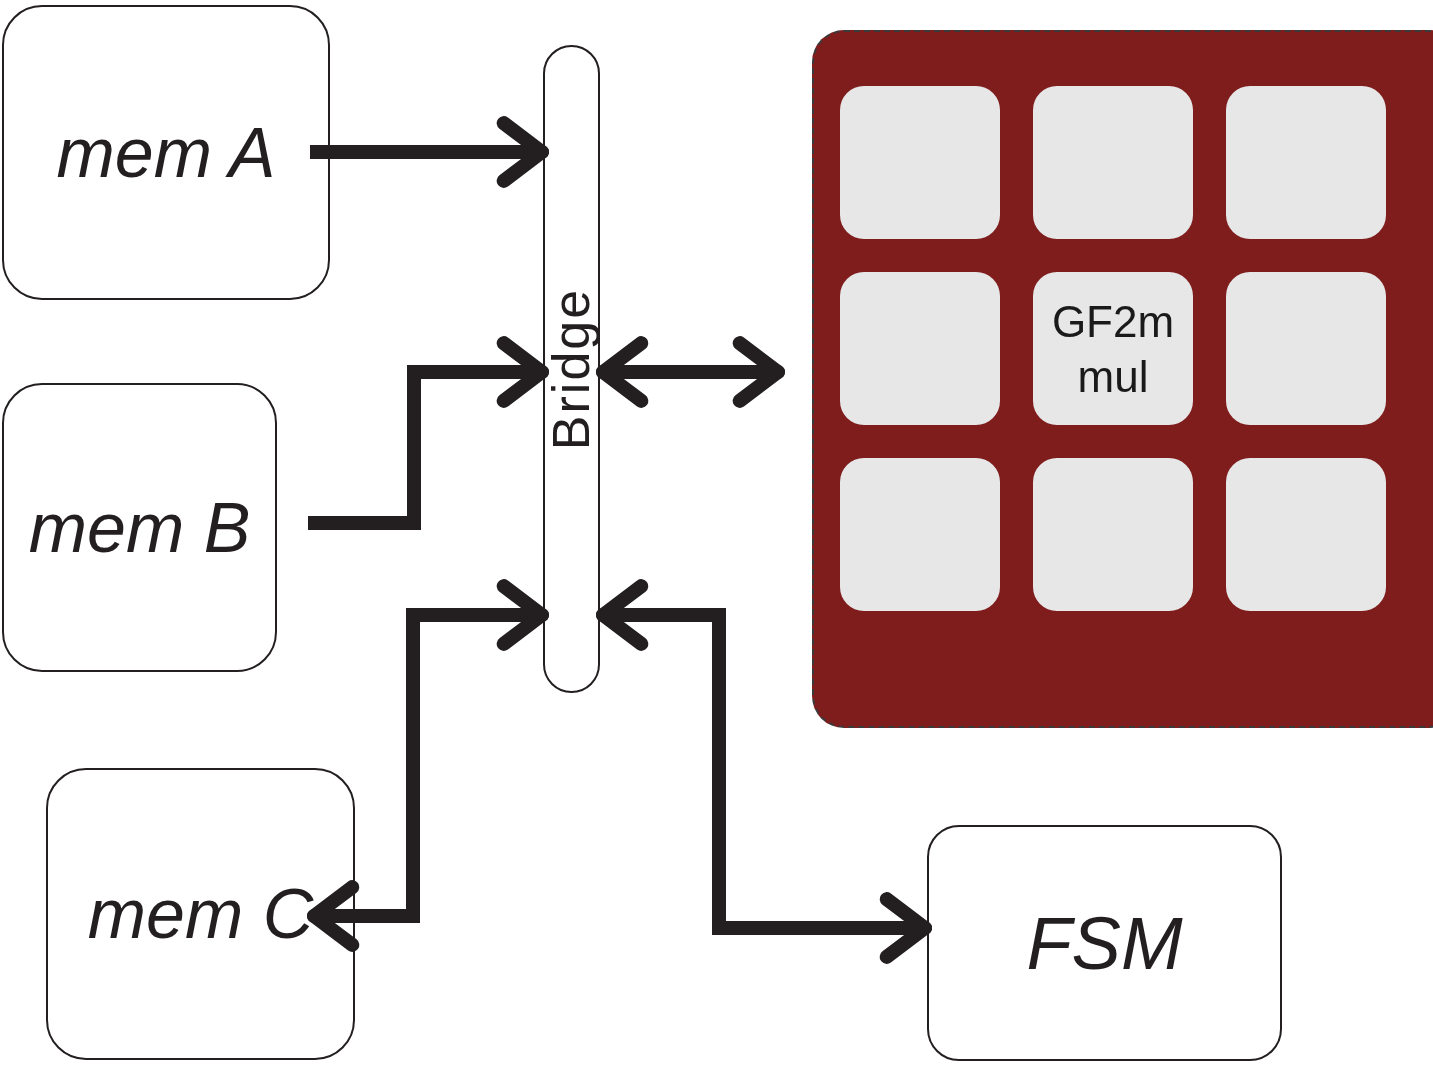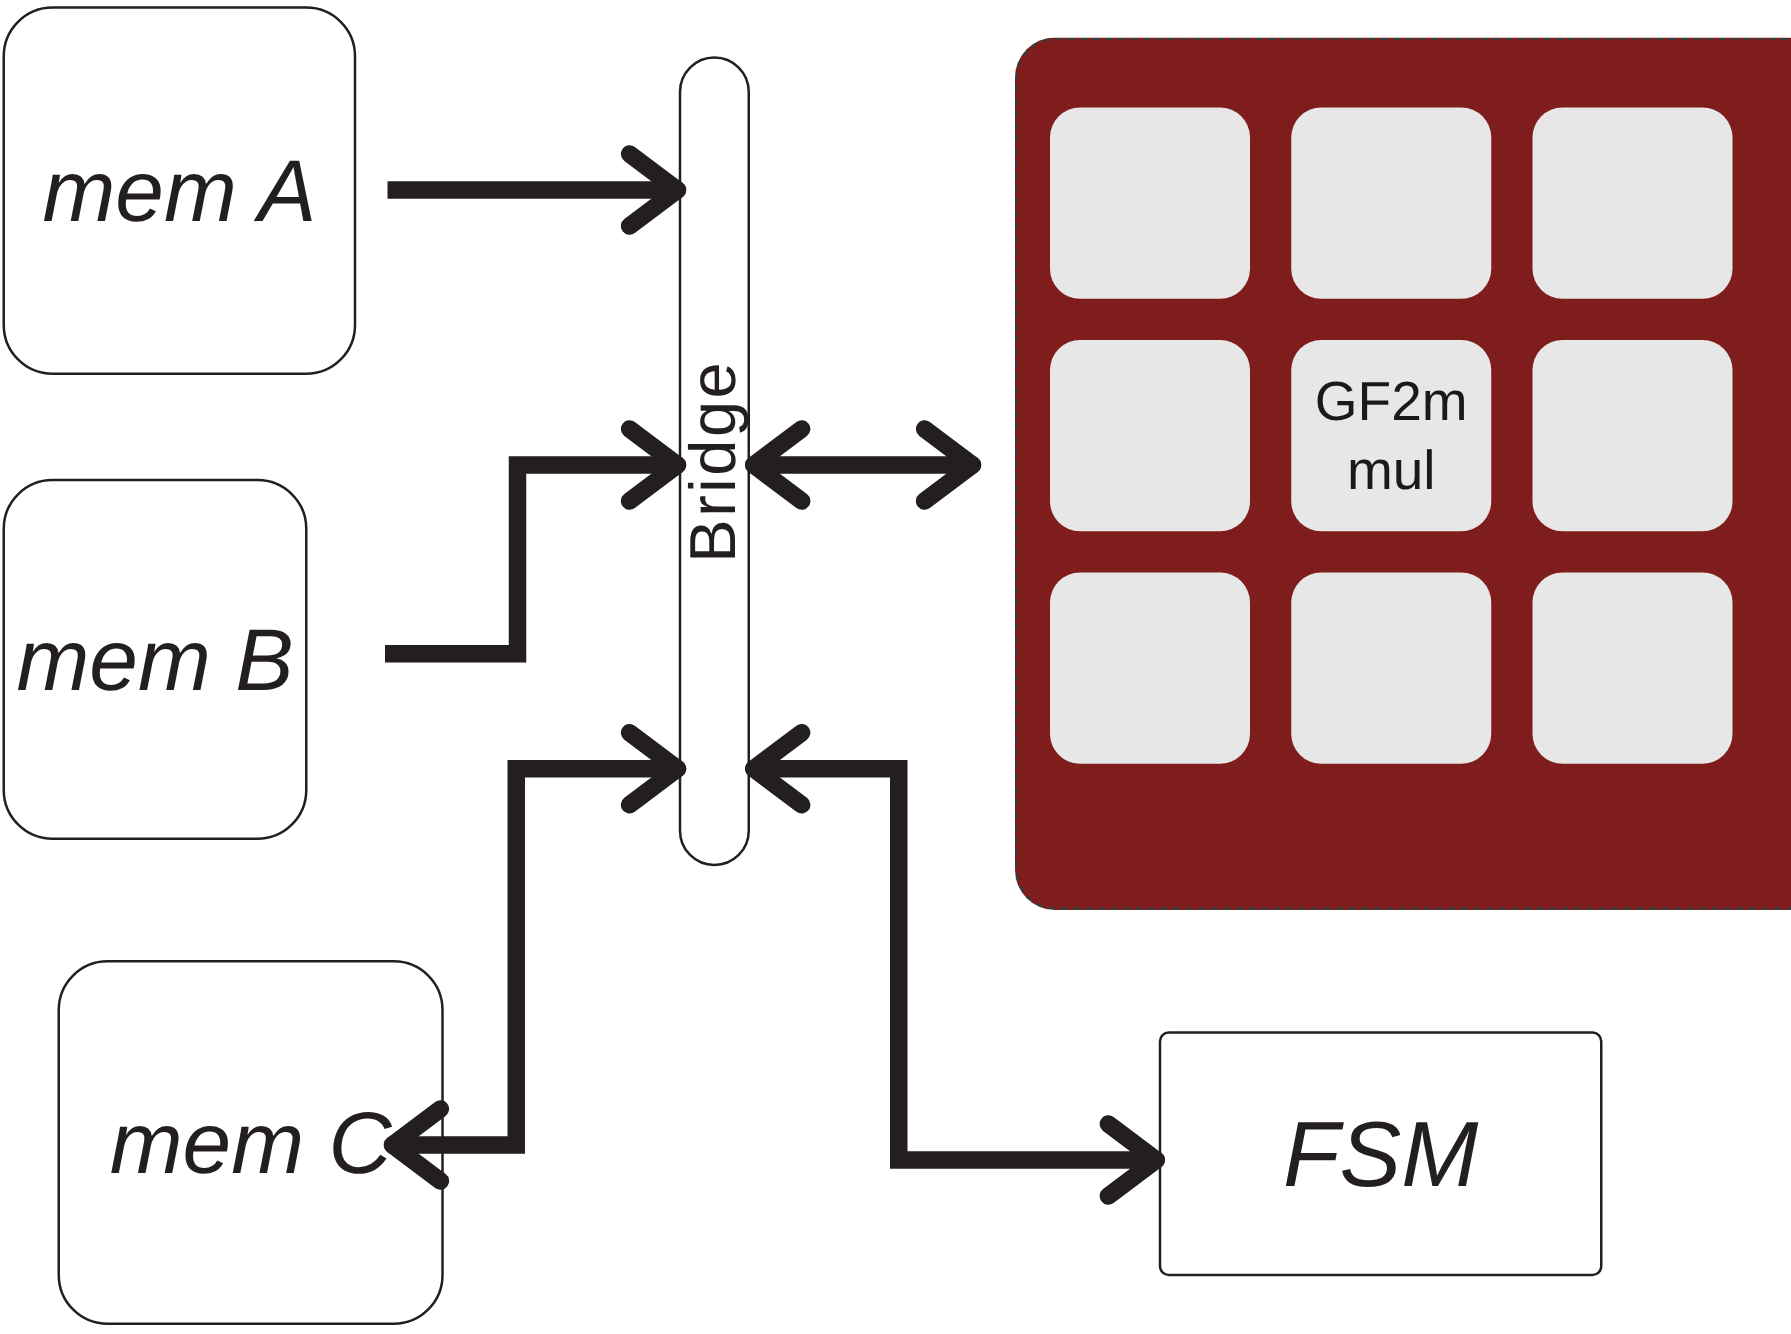--- a/index.html
+++ b/index.html
@@ -22,24 +22,24 @@
   }
   .box{
     position:absolute;
     box-sizing:border-box;
     background:#fff;
     border:2px solid var(--line);
     border-radius:40px;
     display:flex;align-items:center;justify-content:center;
     z-index:2;
   }
-  #mem-a{left:2px;top:5px;width:283px;height:295px;}
-  #mem-b{left:2px;top:383px;width:244px;height:289px;}
+  #mem-a{left:2px;top:5px;width:328px;height:295px;}
+  #mem-b{left:2px;top:383px;width:275px;height:289px;}
   #mem-c{left:2px;top:768px;width:309px;height:292px;margin-left:44px;}
-  #fsm{left:927px;top:825px;width:355px;height:196px;border-radius:8px;}
+  #fsm{left:927px;top:825px;width:355px;height:236px;border-radius:32px;}
   .mem-label{
     font-style:italic;
     font-size:70px;
     color:var(--line);
     white-space:nowrap;
   }
   #fsm .mem-label{font-size:74px;}
   .bridge{
     position:absolute;left:543px;top:45px;width:57px;height:648px;
     box-sizing:border-box;

